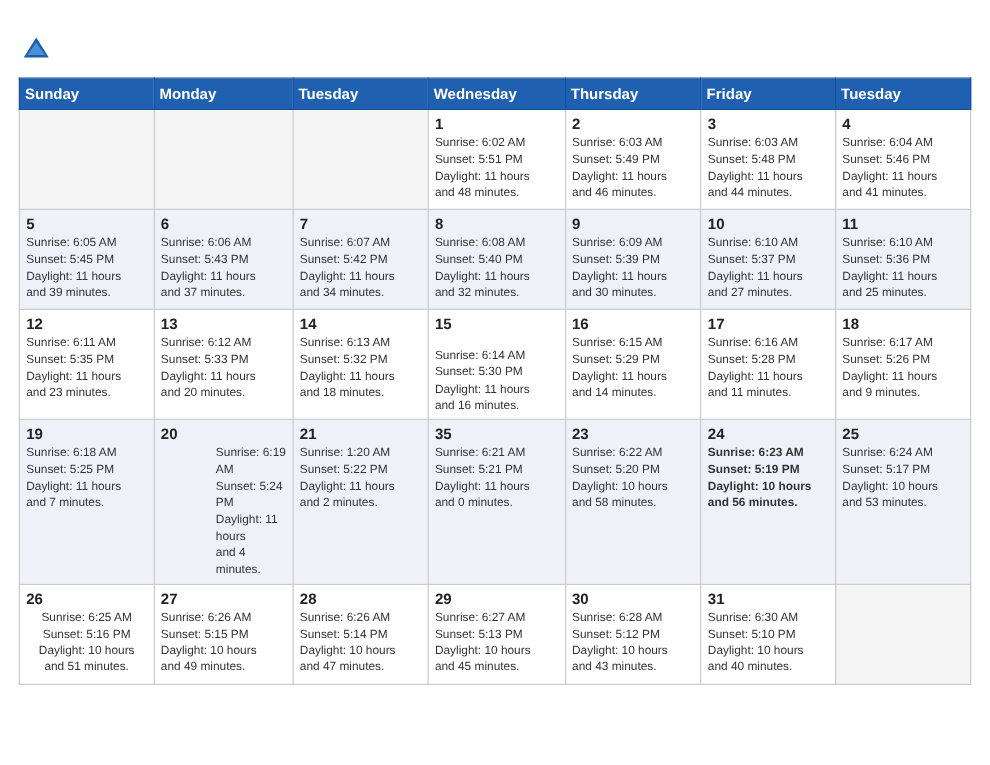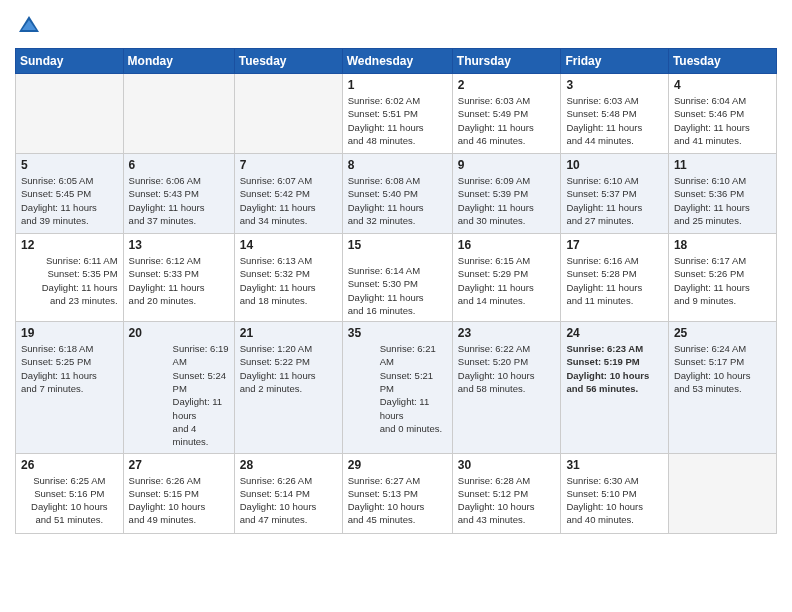--- a/index.html
+++ b/index.html
@@ -7,21 +7,21 @@
       font-family: Arial, sans-serif;
       background: #fff;
       width: 792px;
       height: 612px;
       overflow: hidden;
     }
     .page {
       width: 792px;
       height: 612px;
       background: #fff;
-      padding: 12px 15px;
+      padding: 26px 15px;
     }
     .header {
       display: flex;
       align-items: flex-start;
       justify-content: space-between;
       margin-bottom: 8px;
     }
     .logo {
       display: flex;
       align-items: center;
@@ -207,21 +207,21 @@
             <div class="day-num">11</div>
             <div class="day-info" style="white-space: pre-line;">Sunrise: 6:10 AM
 Sunset: 5:36 PM
 Daylight: 11 hours
 and 25 minutes.</div>
           </td>
         </tr>
         <tr>
           <td>
             <div class="day-num">12</div>
-            <div class="day-info" style="white-space: pre-line; text-align: right;">Sunrise: 6:11 AM
+            <div class="day-info" style="white-space: pre-line;">Sunrise: 6:11 AM
 Sunset: 5:35 PM
 Daylight: 11 hours
 and 23 minutes.</div>
           </td>
           <td>
             <div class="day-num">13</div>
             <div class="day-info" style="white-space: pre-line;">Sunrise: 6:12 AM
 Sunset: 5:33 PM
 Daylight: 11 hours
 and 20 minutes.</div>
@@ -279,21 +279,21 @@
           </td>
           <td>
             <div class="day-num">21</div>
             <div class="day-info" style="white-space: pre-line;">Sunrise: 1:20 AM
 Sunset: 5:22 PM
 Daylight: 11 hours
 and 2 minutes.</div>
           </td>
           <td>
             <div class="day-num">35</div>
-            <div class="day-info" style="white-space: pre-line; margin-left: 32px;">Sunrise: 6:21 AM
+            <div class="day-info" style="white-space: pre-line;">Sunrise: 6:21 AM
 Sunset: 5:21 PM
 Daylight: 11 hours
 and 0 minutes.</div>
           </td>
           <td>
             <div class="day-num">23</div>
             <div class="day-info" style="white-space: pre-line;">Sunrise: 6:22 AM
 Sunset: 5:20 PM
 Daylight: 10 hours
 and 58 minutes.</div>

